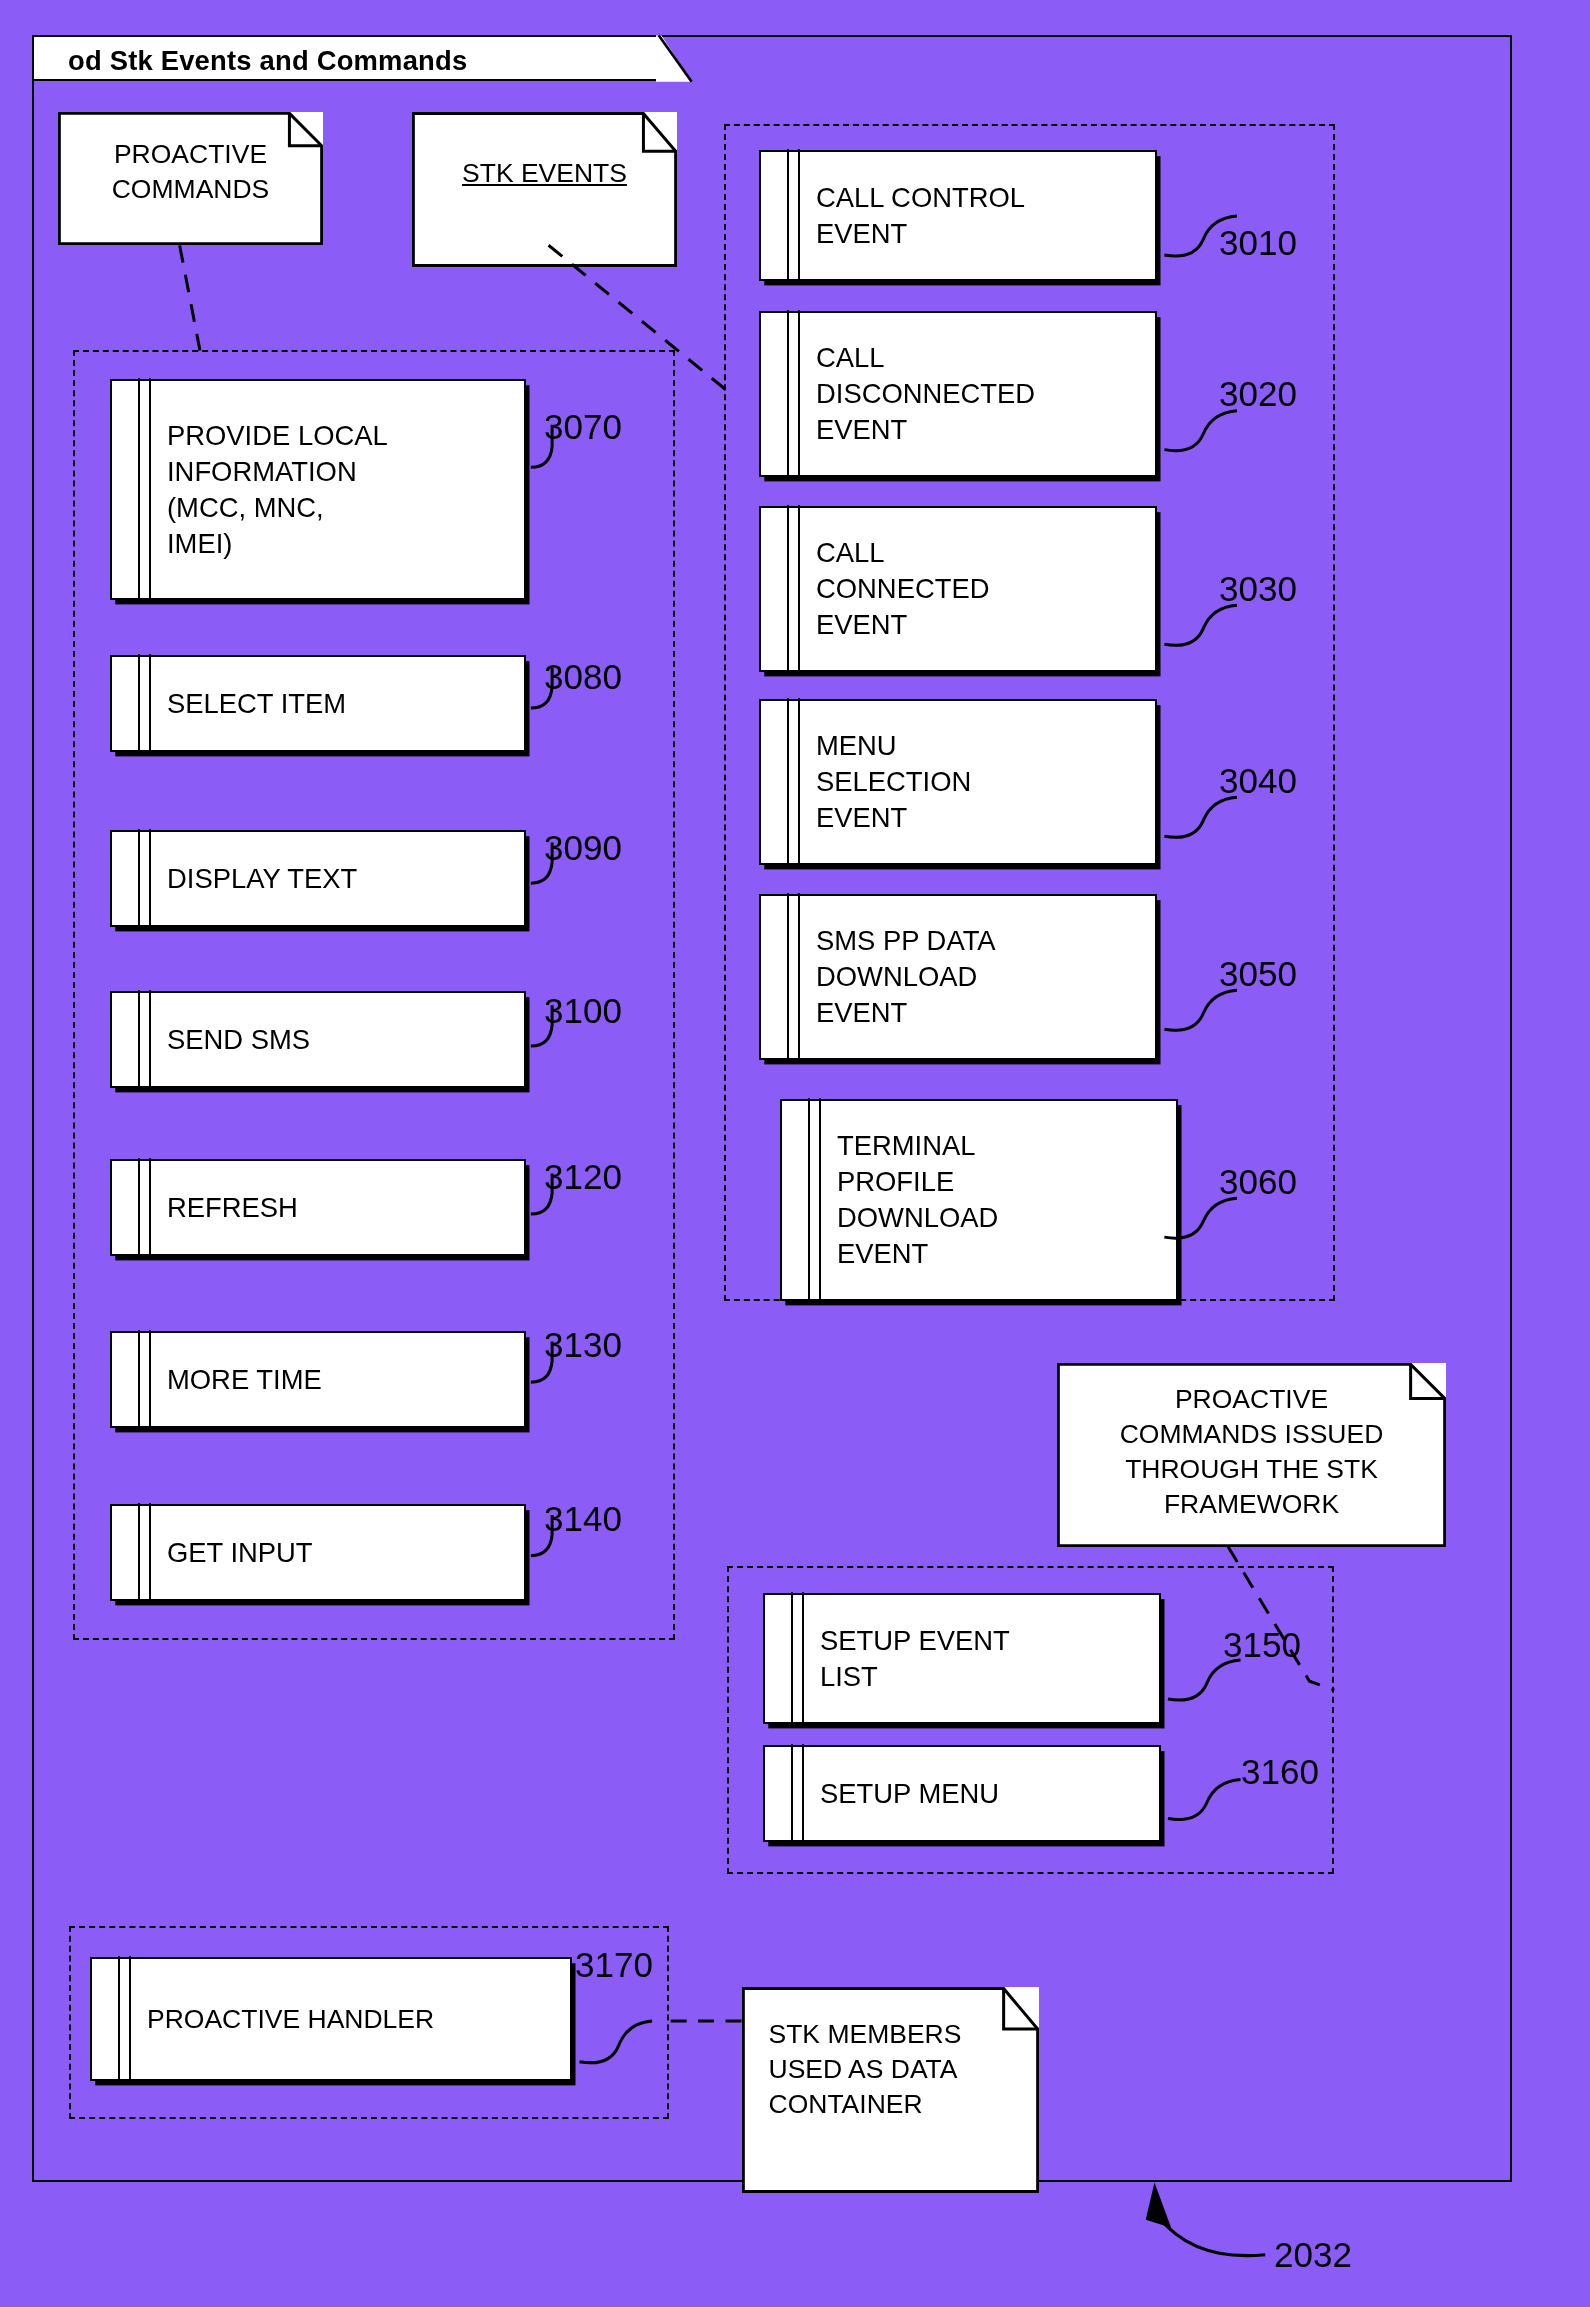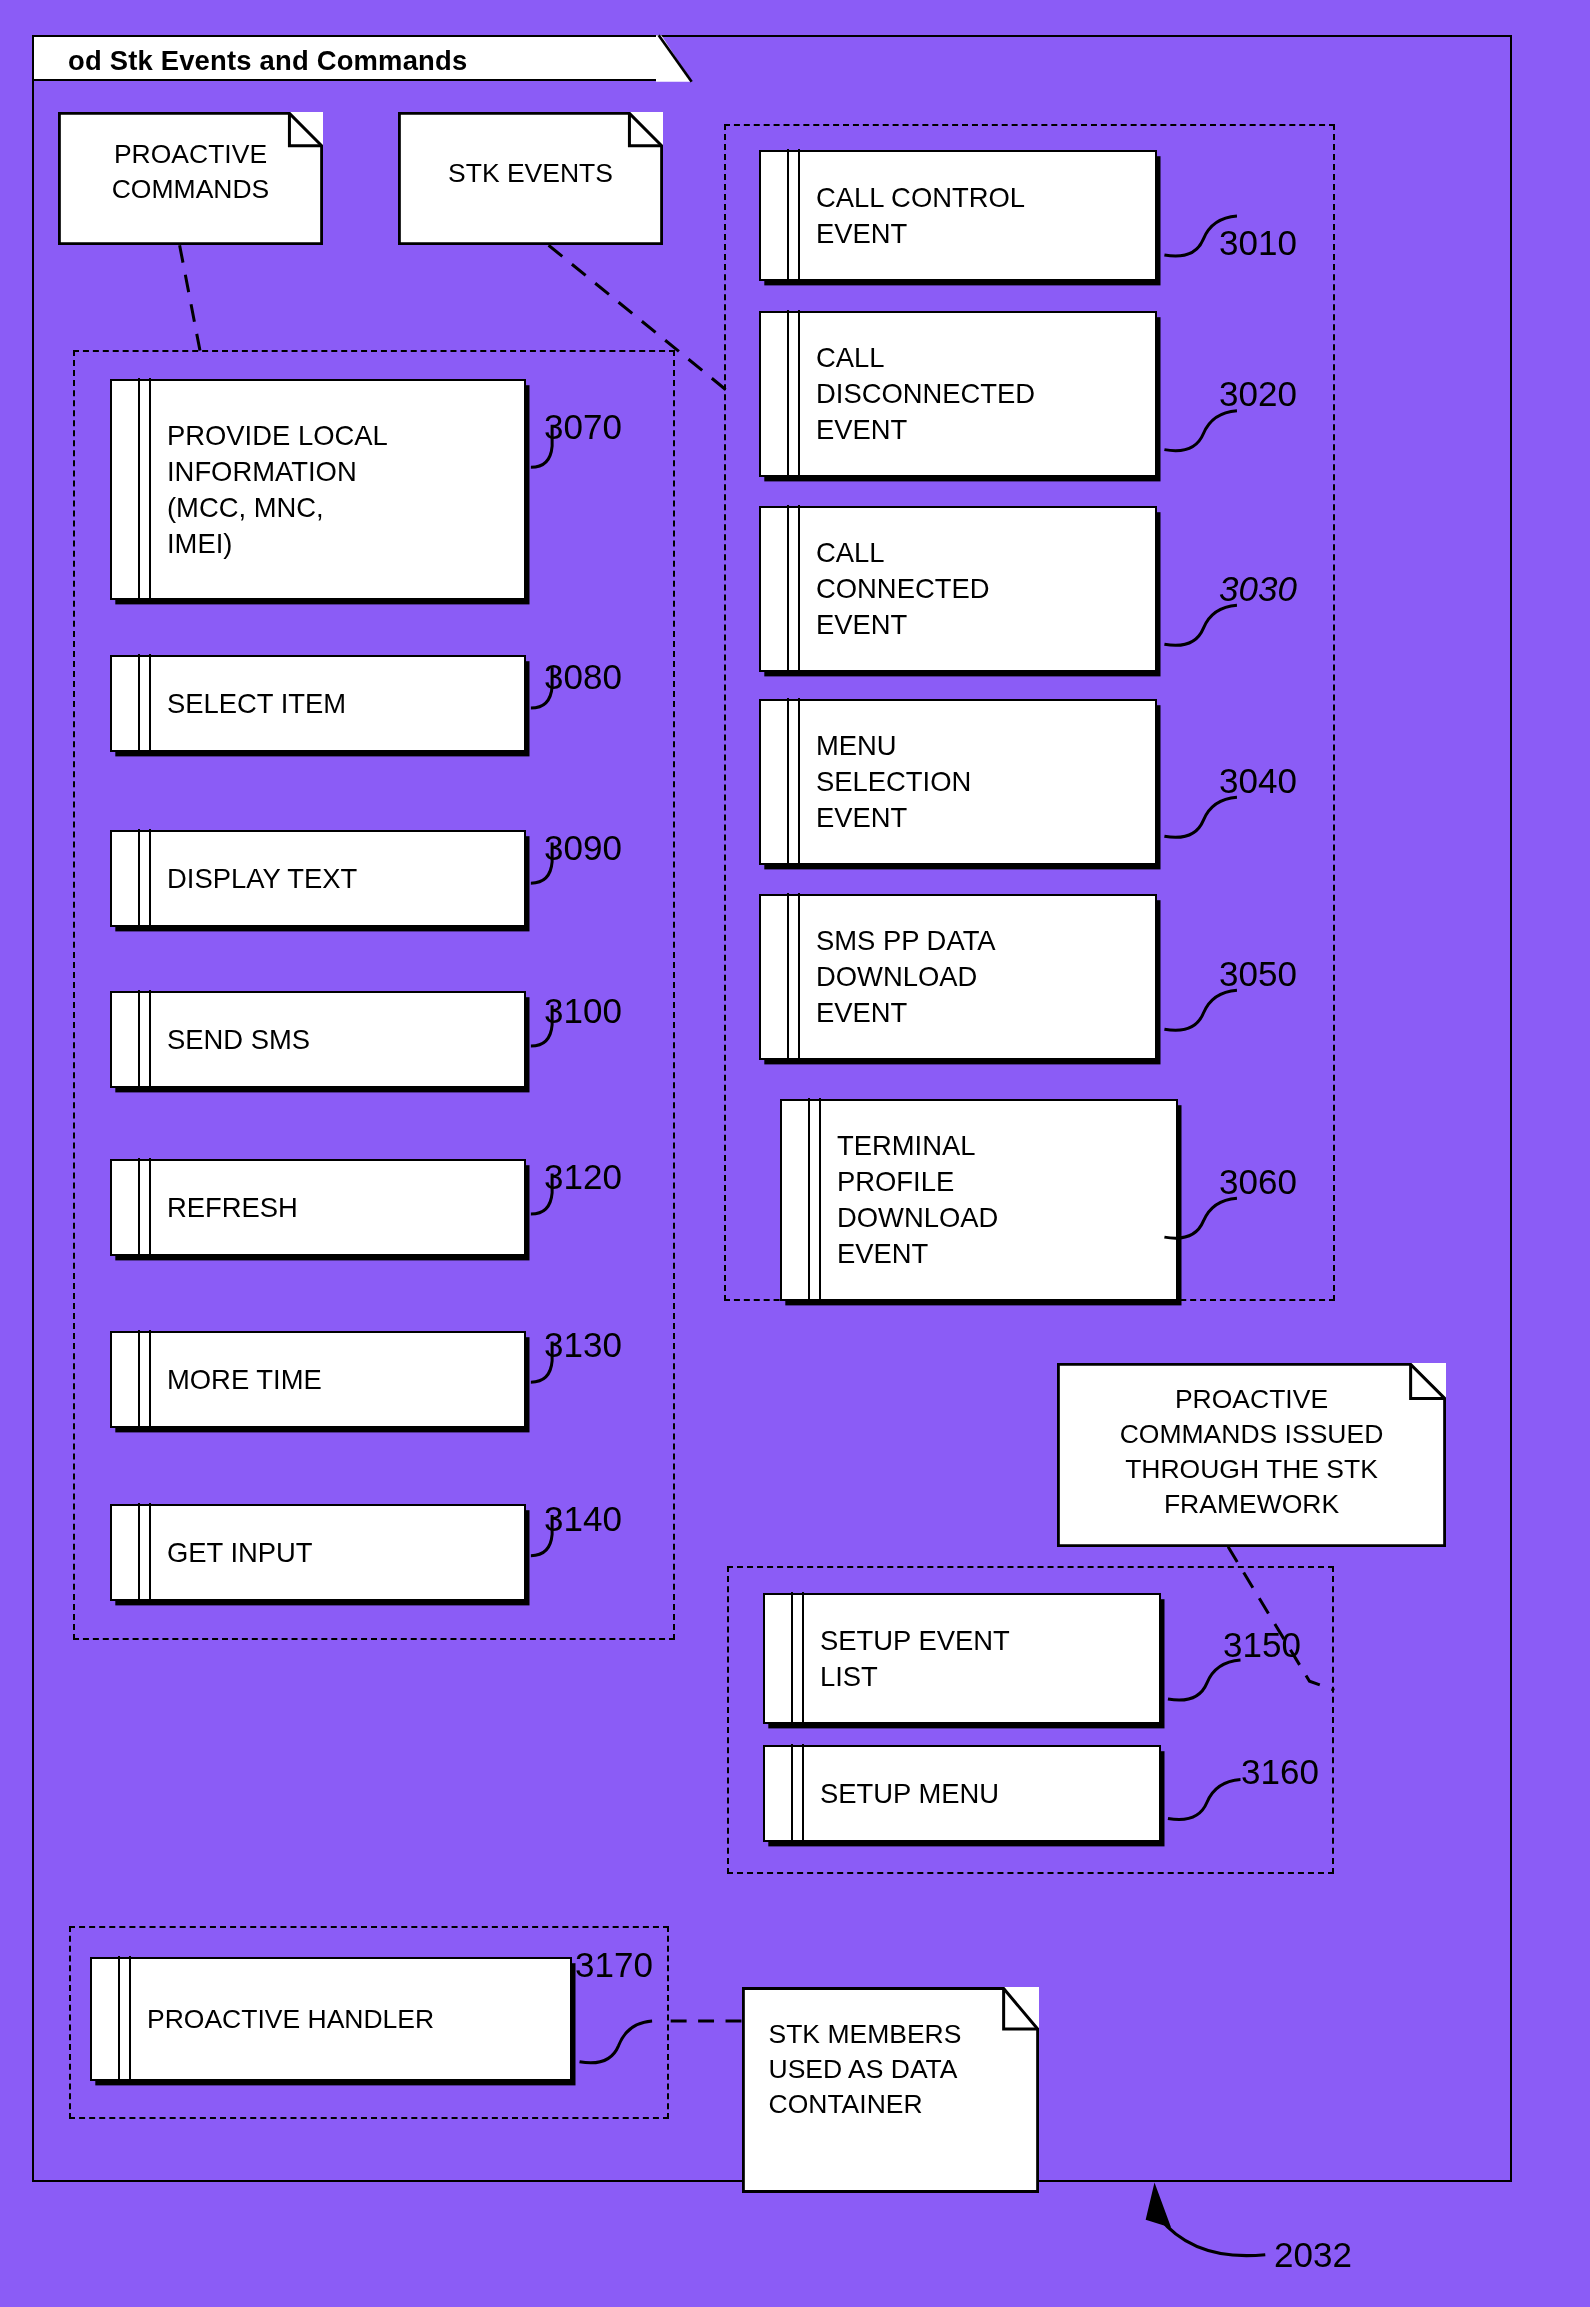--- a/index.html
+++ b/index.html
@@ -158,21 +158,21 @@
 
   <div class="note" style="left:58px; top:112px; width:265px; height:133px;">
     <svg class="note-svg" viewBox="0 0 300 150" preserveAspectRatio="none">
       <path d="M1.5,1.5 L262,1.5 L298.5,38 L298.5,148.5 L1.5,148.5 Z" fill="#ffffff" stroke="#000000" stroke-width="3" vector-effect="non-scaling-stroke"></path>
       <path d="M262,1.5 L262,38 L298.5,38" fill="none" stroke="#000000" stroke-width="3" vector-effect="non-scaling-stroke"></path>
     </svg>
     <div class="note-text" style="padding-top:25px;">PROACTIVE
 COMMANDS</div>
   </div>
 
-  <div class="note" style="left:398px; top:112px; width:265px; height:133px;">
+  <div class="note" style="left:412px; top:112px; width:265px; height:155px;text-decoration:underline;">
     <svg class="note-svg" viewBox="0 0 300 150" preserveAspectRatio="none">
       <path d="M1.5,1.5 L262,1.5 L298.5,38 L298.5,148.5 L1.5,148.5 Z" fill="#ffffff" stroke="#000000" stroke-width="3" vector-effect="non-scaling-stroke"></path>
       <path d="M262,1.5 L262,38 L298.5,38" fill="none" stroke="#000000" stroke-width="3" vector-effect="non-scaling-stroke"></path>
     </svg>
     <div class="note-text" style="padding-top:44px;">STK EVENTS</div>
   </div>
 
   <div class="note" style="left:1057px; top:1363px; width:389px; height:184px;">
     <svg class="note-svg" viewBox="0 0 440 208" preserveAspectRatio="none">
       <path d="M1.5,1.5 L400,1.5 L438.5,40 L438.5,206.5 L1.5,206.5 Z" fill="#ffffff" stroke="#000000" stroke-width="3" vector-effect="non-scaling-stroke"></path>
@@ -271,21 +271,21 @@
   </div>
   <span class="refnum" style="left:1219px; top:376px;">3020</span>
 
   <div class="comp" style="left:759px; top:506px; width:398px; height:166px;">
     <span class="band1"></span>
     <span class="band2"></span>
     <span class="comp-label">CALL
 CONNECTED
 EVENT</span>
   </div>
-  <span class="refnum" style="left:1219px; top:571px;font-style:italic;">3030</span>
+  <span class="refnum" style="left:1219px; top:571px;">3030</span>
 
   <div class="comp" style="left:759px; top:699px; width:398px; height:166px;">
     <span class="band1"></span>
     <span class="band2"></span>
     <span class="comp-label">MENU
 SELECTION
 EVENT</span>
   </div>
   <span class="refnum" style="left:1219px; top:763px;">3040</span>
 

